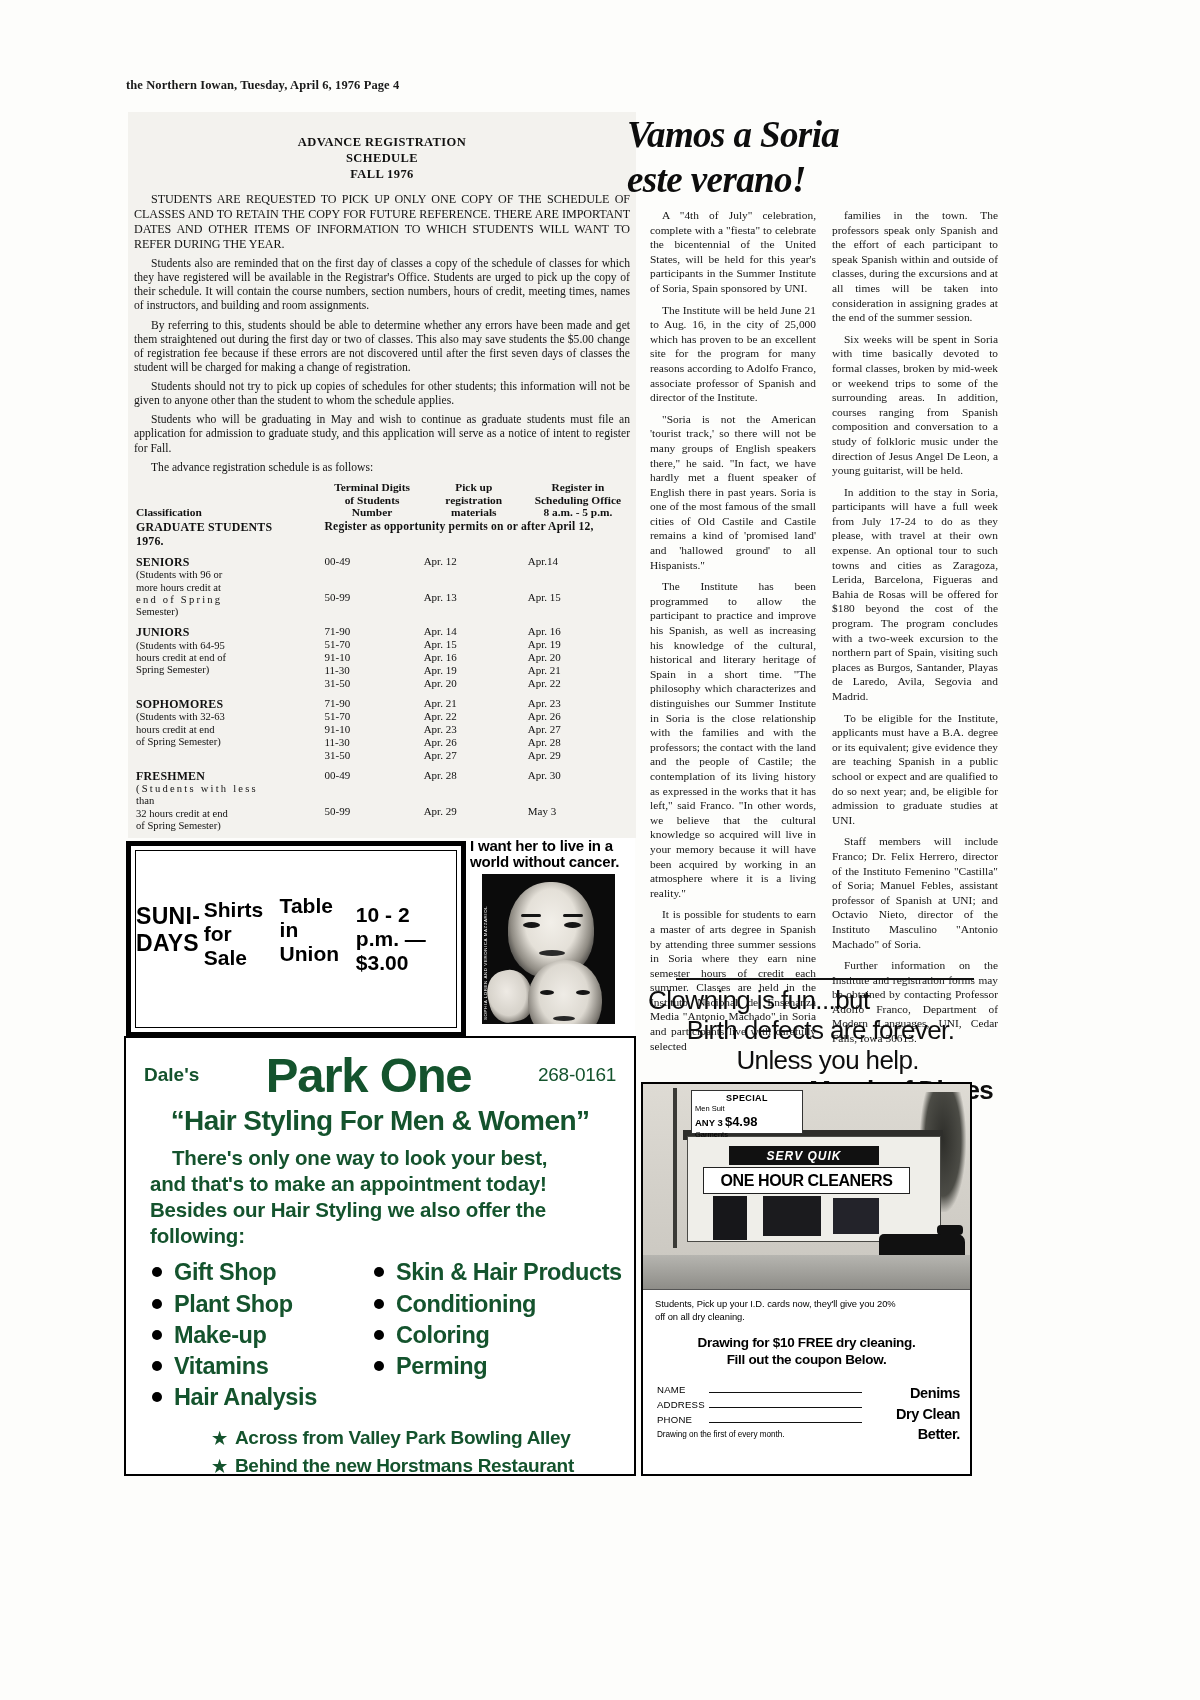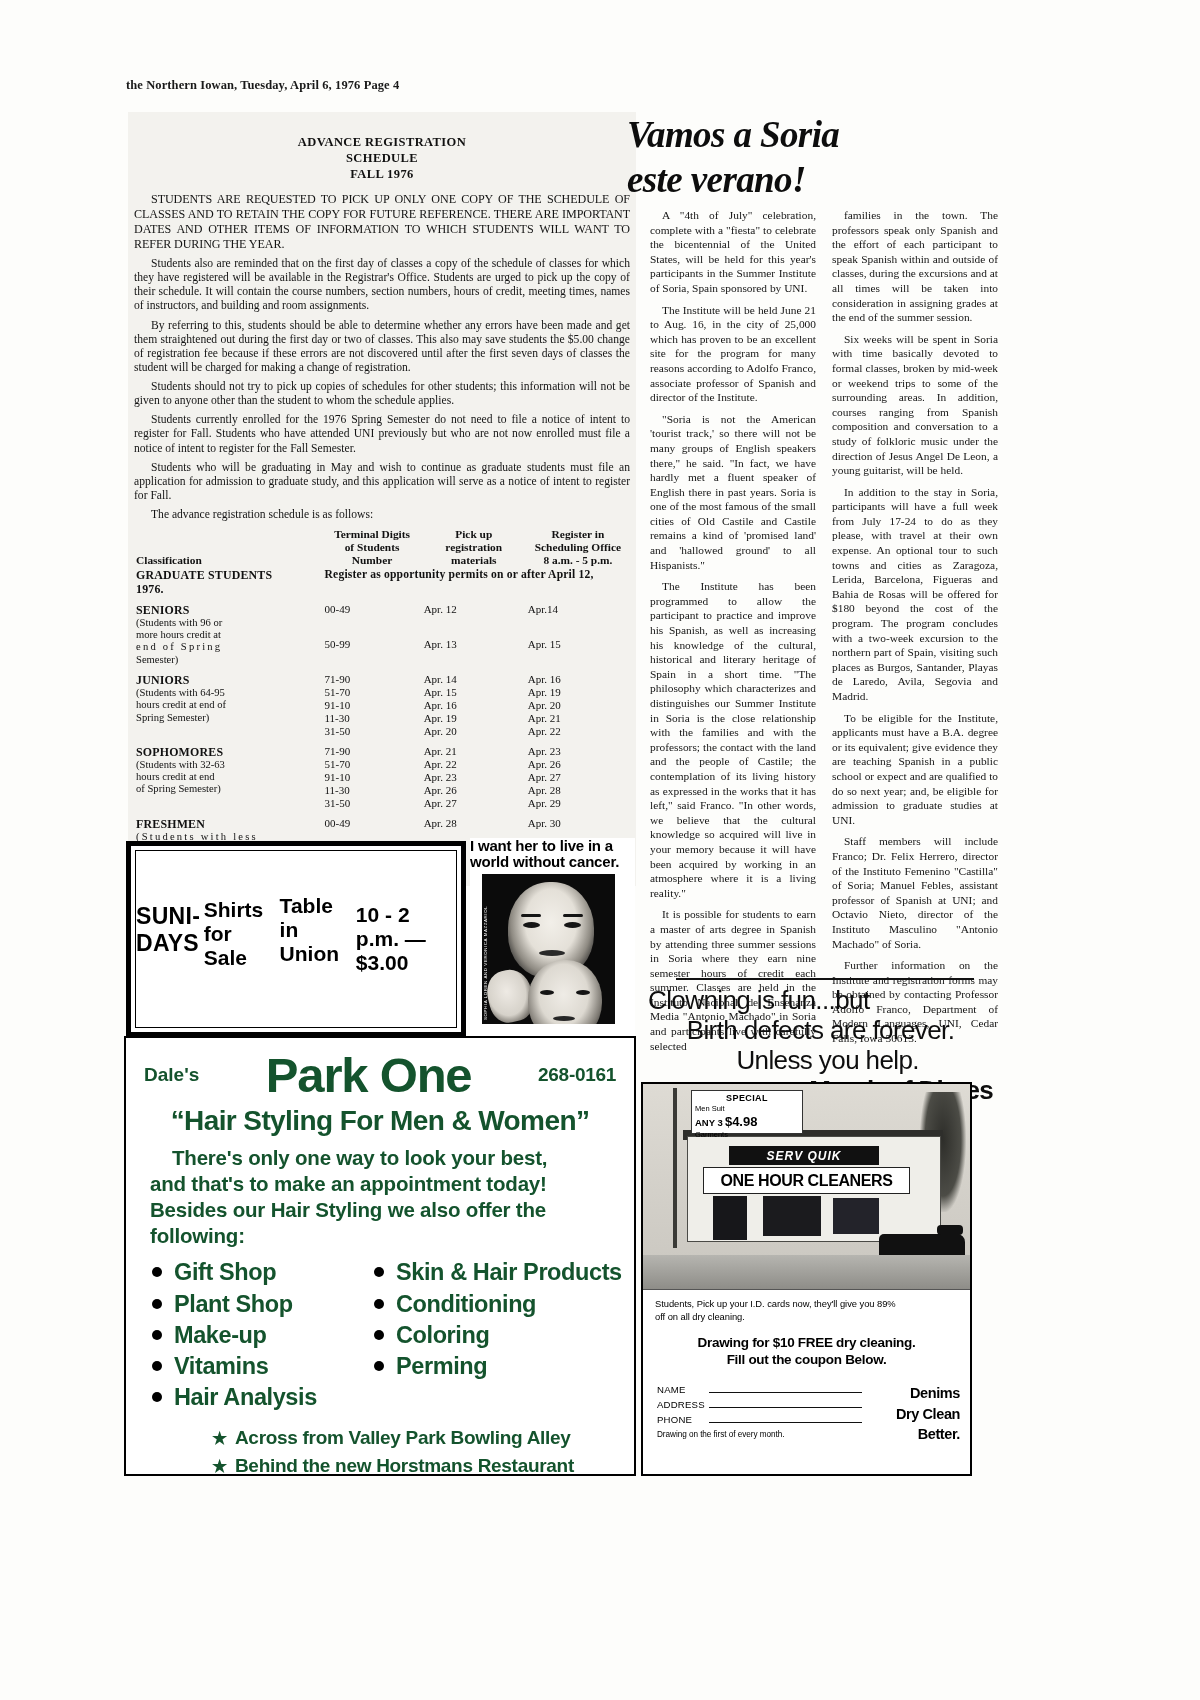--- a/index.html
+++ b/index.html
@@ -119,21 +119,21 @@
 
   
   .ad-stage{
     position:absolute;left:124px;top:1036px;width:512px;height:440px;
     border:2.5px solid #000;box-sizing:border-box;background:#fff;
     font-family:"Liberation Sans", sans-serif;color:#14532d;
   }
   .stage-top{display:flex;align-items:center;justify-content:space-between;padding:14px 18px 0 18px;}
   .stage-dales{font-size:19px;font-weight:bold;}
   .stage-name{font-size:49px;font-weight:bold;letter-spacing:-1.2px;line-height:.95;}
-  .stage-phone{font-size:19px;font-weight:bold;letter-spacing:-.3px;}
+  .stage-phone{font-size:19px;font-weight:normal;letter-spacing:-.3px;}
   .stage-tag{
     text-align:center;font-size:28px;font-weight:bold;margin:6px 0 8px 0;letter-spacing:-.6px;
   }
   .stage-copy{
     font-size:20.5px;font-weight:bold;line-height:1.28;padding:0 14px 0 24px;letter-spacing:-.2px;
   }
   .stage-copy .ind{text-indent:22px;display:block;}
   .cols{display:flex;margin:8px 0 0 0;padding:0 10px 0 26px;}
   .cols ul{list-style:none;margin:0;padding:0;}
   .cols li{
@@ -244,21 +244,20 @@
       <div>ADVANCE REGISTRATION</div>
       <div>SCHEDULE</div>
       <div class="l3">FALL 1976</div>
     </div>
 
     <div class="reg-body">
       <p class="caps">STUDENTS ARE REQUESTED TO PICK UP ONLY ONE COPY OF THE SCHEDULE OF CLASSES AND TO RETAIN THE COPY FOR FUTURE REFERENCE. THERE ARE IMPORTANT DATES AND OTHER ITEMS OF INFORMATION TO WHICH STUDENTS WILL WANT TO REFER DURING THE YEAR.</p>
       <p>Students also are reminded that on the first day of classes a copy of the schedule of classes for which they have registered will be available in the Registrar's Office. Students are urged to pick up the copy of their schedule. It will contain the course numbers, section numbers, hours of credit, meeting times, names of instructors, and building and room assignments.</p>
       <p>By referring to this, students should be able to determine whether any errors have been made and get them straightened out during the first day or two of classes. This also may save students the $5.00 change of registration fee because if these errors are not discovered until after the first seven days of classes the student will be charged for making a change of registration.</p>
       <p>Students should not try to pick up copies of schedules for other students; this information will not be given to anyone other than the student to whom the schedule applies.</p>
-      <p>Students currently enrolled for the 1976 Spring Semester do not need to file a notice of intent to register for Fall. Students who have attended UNI previously but who are not now enrolled must file a notice of intent to register for the Fall Semester.</p>
       <p>Students who will be graduating in May and wish to continue as graduate students must file an application for admission to graduate study, and this application will serve as a notice of intent to register for Fall.</p>
       <p>The advance registration schedule is as follows:</p>
     </div>
 
     <table class="sched">
       <thead>
         <tr>
           <th class="left colA">Classification</th>
           <th class="colB">
             <div>Terminal Digits</div>
@@ -533,21 +532,21 @@
           <span class="sp2">ANY 3</span>
           <span class="price">$4.98</span>
         </div>
         <div>Garments</div>
       </div>
       <div class="car"></div>
       <div class="ground"></div>
     </div>
 
     <div class="clean-copy">
-      <div>Students, Pick up your I.D. cards now, they'll give you 89%</div>
+      <div>Students, Pick up your I.D. cards now, they'll give you 20%</div>
       <div>off on all dry cleaning.</div>
     </div>
 
     <div class="clean-draw">
       <div>Drawing for $10 FREE dry cleaning.</div>
       <div>Fill out the coupon Below.</div>
     </div>
 
     <div class="coupon">
       <div class="coupon-left">

